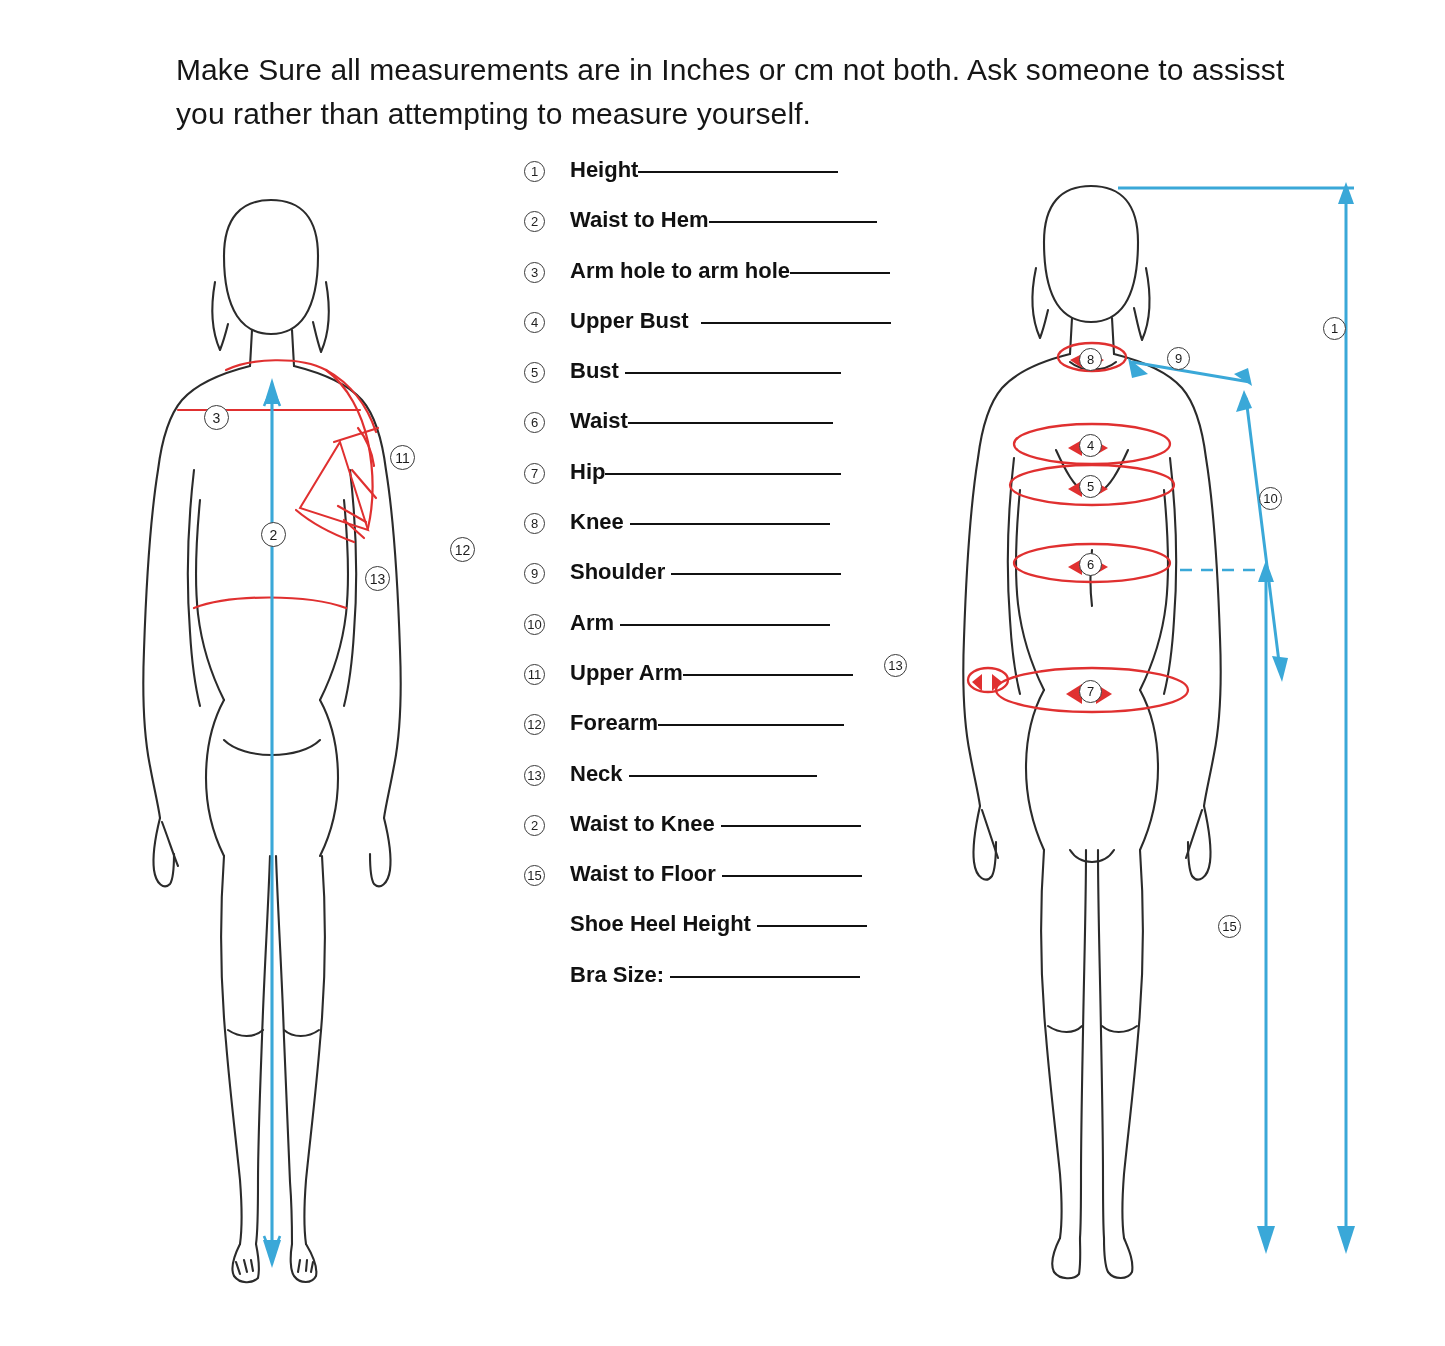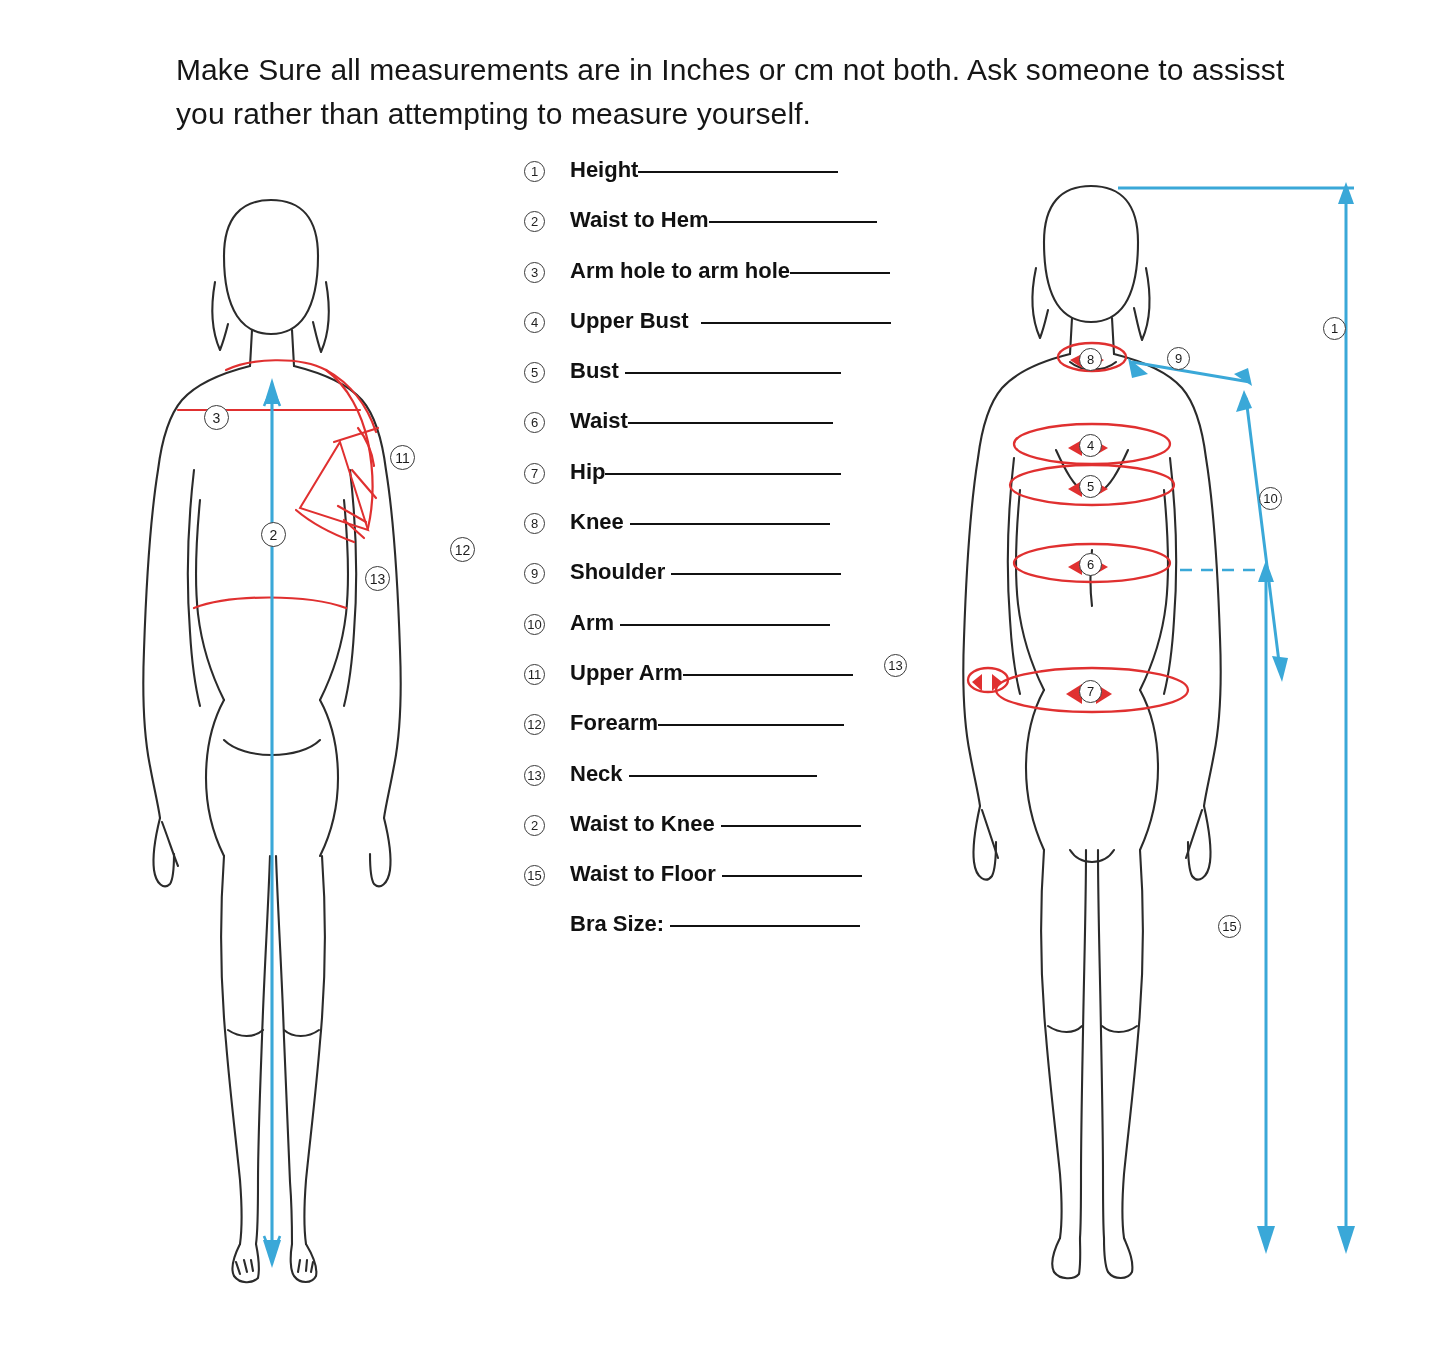--- a/index.html
+++ b/index.html
@@ -387,20 +387,24 @@
       <div class="num"><span class="circle">2</span></div>
       <div class="label"><span>Waist to Knee</span>&nbsp;<span class="rule" style="width:140px"></span></div>
     </div>
 
     <div class="row">
       <div class="num"><span class="circle">15</span></div>
       <div class="label"><span>Waist to Floor</span>&nbsp;<span class="rule" style="width:140px"></span></div>
     </div>
 
 
+    <div class="row plain">
+      <div class="num"><span class="circle">&nbsp;</span></div>
+      <div class="label"><span>Shoe Heel Height</span>&nbsp;<span class="rule" style="width:110px"></span></div>
+    </div>
 
     <div class="row plain">
       <div class="num"><span class="circle">&nbsp;</span></div>
       <div class="label"><span>Bra Size:</span>&nbsp;<span class="rule" style="width:190px"></span></div>
     </div>
 
   </div>
 </div>
 
 </body></html>

